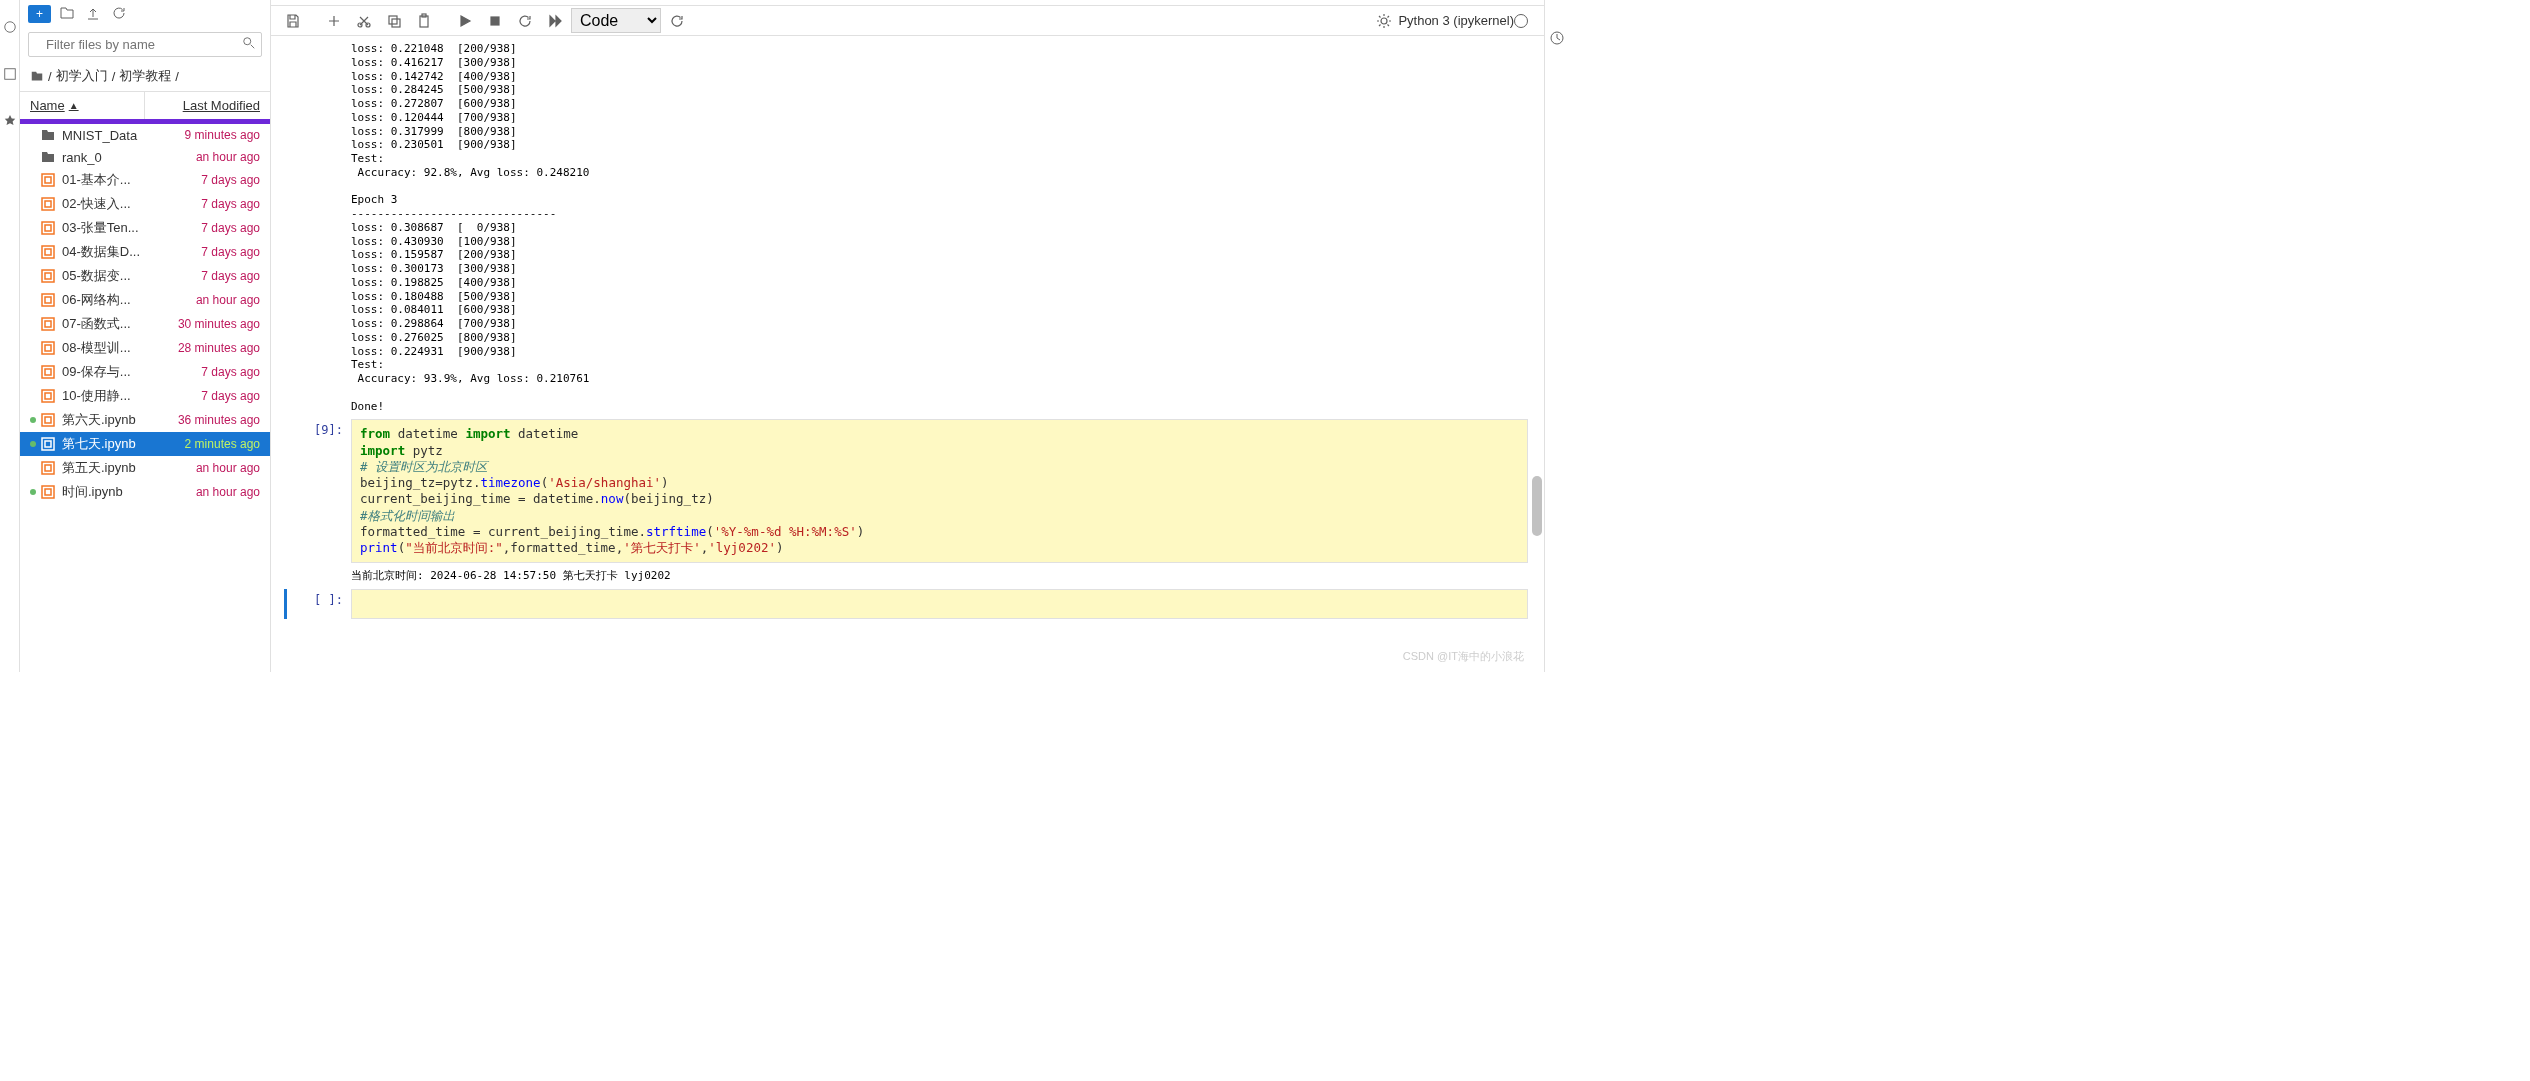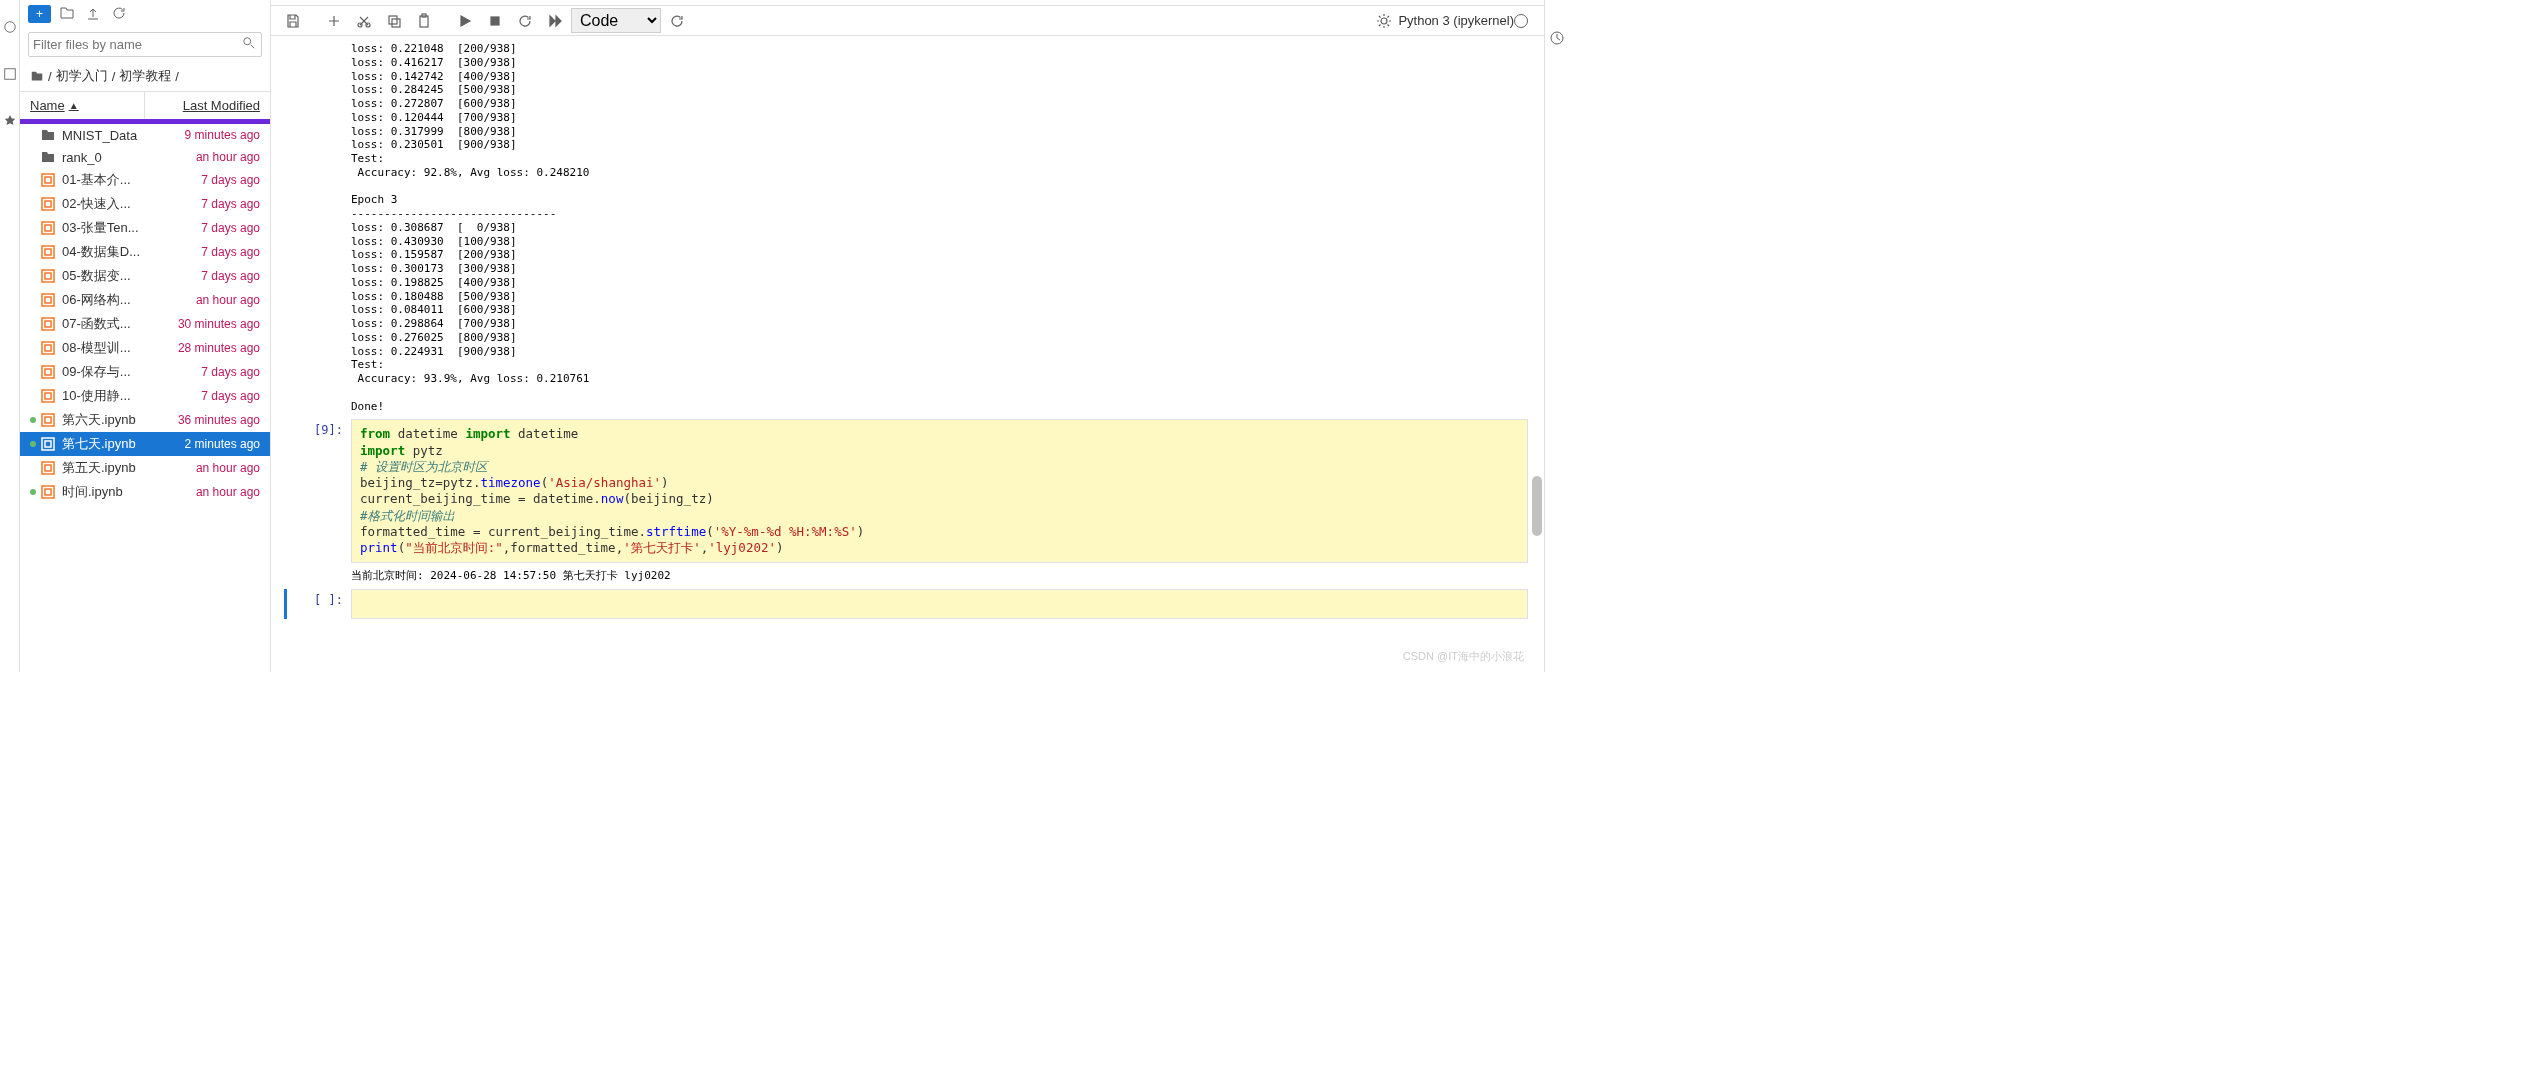--- a/index.html
+++ b/index.html
@@ -6,36 +6,36 @@
 body { font-family: -apple-system, BlinkMacSystemFont, "Segoe UI", Helvetica, Arial, sans-serif; font-size: 13px; color: #333; background: #fff; overflow: hidden; }
 .app { display: flex; height: 672px; width: 1568px; }
 .left-rail { width: 20px; border-right: 1px solid #e0e0e0; display: flex; flex-direction: column; align-items: center; padding-top: 20px; gap: 30px; }
 .left-rail svg { width: 14px; height: 14px; fill: #616161; }
 .file-browser { width: 251px; border-right: 1px solid #e0e0e0; display: flex; flex-direction: column; }
 .fb-toolbar { height: 28px; display: flex; align-items: center; padding: 0 8px; gap: 6px; }
 .fb-toolbar .blue-btn { background: #1976d2; color: #fff; border: none; padding: 2px 8px; border-radius: 2px; font-size: 12px; }
 .fb-toolbar .icon-btn { background: none; border: none; padding: 2px; cursor: pointer; }
 .fb-toolbar svg { width: 16px; height: 16px; fill: #616161; }
 .fb-filter { padding: 4px 8px; position: relative; }
-.fb-filter input { width: 100%; padding: 4px 28px 4px 4px; border: 1px solid #cfcfcf; border-radius: 2px; font-size: 13px; }
+.fb-filter input { width: 100%; padding: 4px 28px 4px 17px; border: 1px solid #cfcfcf; border-radius: 2px; font-size: 13px; }
 .fb-filter .search-ic { position: absolute; right: 14px; top: 8px; width: 14px; height: 14px; fill: #616161; }
 .fb-breadcrumb { padding: 6px 10px; font-size: 13px; display: flex; align-items: center; gap: 4px; color: #333; }
 .fb-breadcrumb svg { width: 14px; height: 14px; fill: #616161; }
 .fb-header { display: flex; border-top: 1px solid #e0e0e0; border-bottom: 5px solid #6d28d9; font-size: 13px; text-decoration: underline; }
 .fb-header .col-name { flex: 0 0 124px; padding: 6px 10px; display: flex; align-items: center; gap: 4px; }
 .fb-header .col-mod { flex: 1; padding: 6px 10px; text-align: right; border-left: 1px solid #e0e0e0; }
 .fb-list { flex: 1; overflow-y: auto; }
 .fb-row { display: flex; align-items: center; padding: 3px 10px; font-size: 13px; cursor: pointer; }
 .fb-row.selected { background: #1976d2; color: #fff; }
 .fb-row .dot { width: 6px; height: 6px; border-radius: 50%; background: #66bb6a; margin-right: 4px; visibility: hidden; }
 .fb-row.running .dot { visibility: visible; }
 .fb-row .ficon { width: 16px; height: 16px; margin-right: 6px; flex-shrink: 0; }
 .fb-row .fname { flex: 0 0 90px; white-space: nowrap; overflow: hidden; text-overflow: ellipsis; }
 .fb-row .fmod { flex: 1; text-align: right; color: #be185d; font-size: 12px; }
-.fb-row.selected .fmod { color: #ffffff; }
+.fb-row.selected .fmod { color: #bef264; }
 .folder-ic { fill: #616161; }
 .nb-ic { fill: none; stroke: #f37726; stroke-width: 1.5; }
 .fb-row.selected .nb-ic { stroke: #fff; }
 .main { flex: 1; display: flex; flex-direction: column; position: relative; }
 .tabs { height: 6px; border-bottom: 1px solid #e0e0e0; }
 .nb-toolbar { height: 30px; border-bottom: 1px solid #e0e0e0; display: flex; align-items: center; padding: 0 8px; gap: 2px; }
 .nb-toolbar .tbtn { background: none; border: none; padding: 4px 6px; cursor: pointer; display: flex; align-items: center; }
 .nb-toolbar .tbtn svg { width: 16px; height: 16px; fill: none; stroke: #616161; stroke-width: 1.2; }
 .nb-toolbar .sep { width: 1px; height: 18px; background: transparent; margin: 0 4px; }
 .nb-toolbar select { border: 1px solid #cfcfcf; padding: 2px 4px; font-size: 16px; width: 90px; }

